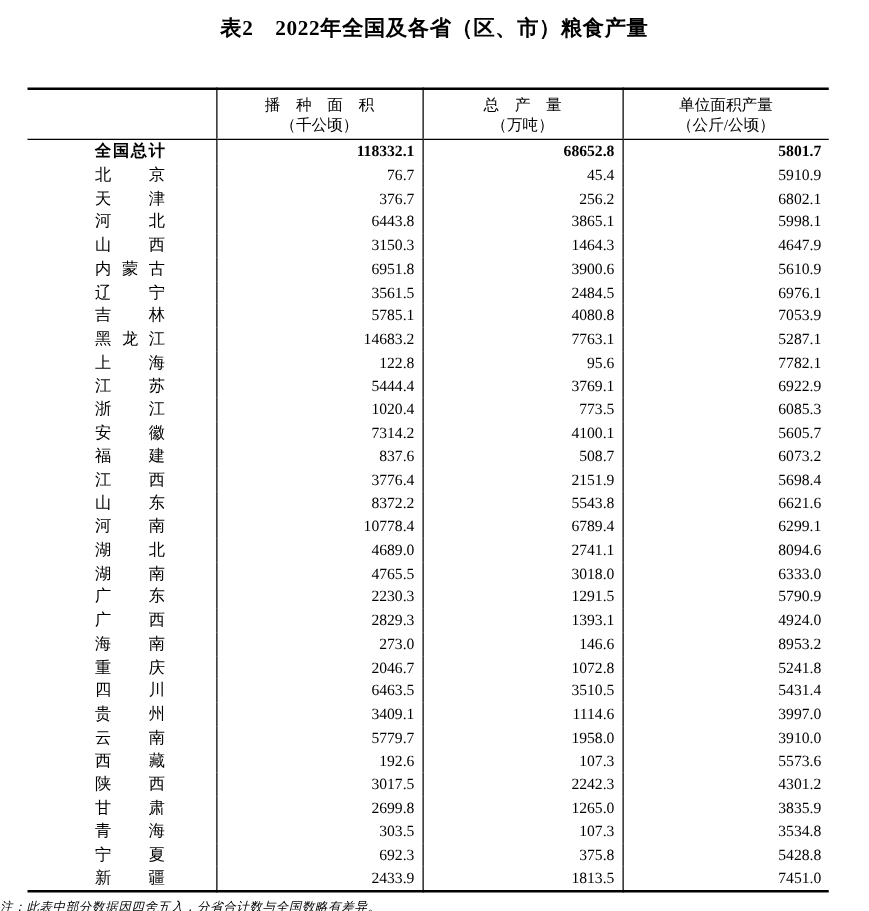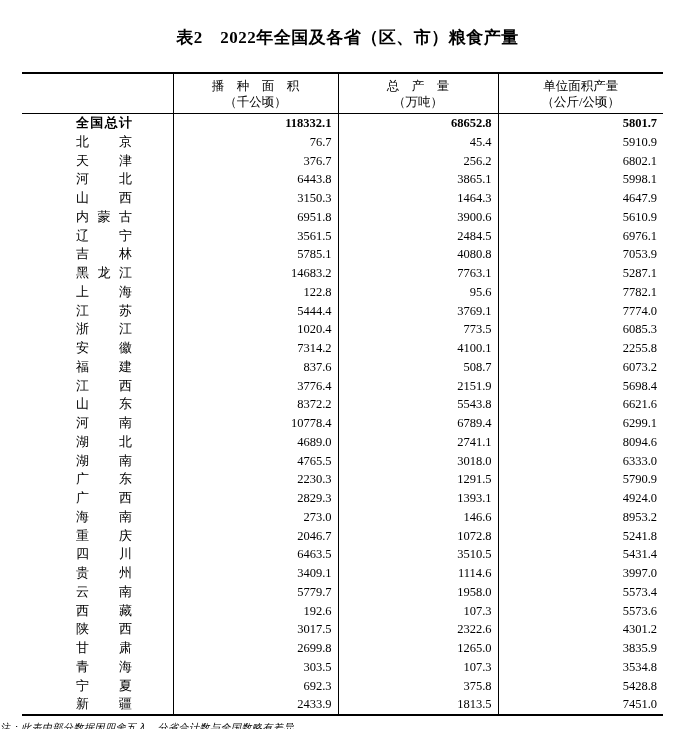--- a/index.html
+++ b/index.html
@@ -10,35 +10,35 @@
     font-family: "Liberation Serif", "DejaVu Serif", serif;
   }
   .page {
     position: relative;
     width: 695px;
     height: 729px;
     background: #ffffff;
     overflow: hidden;
   }
   .title {
-    padding-top: 28px;
+    padding-top: 13px;
     margin: 0;
     text-align: center;
     font-size: 17px;
     line-height: 19px;
     font-weight: bold;
     white-space: pre;
     letter-spacing: 0.5px;
   }
   table.grain {
     border-collapse: collapse;
     table-layout: fixed;
     width: 641px;
     margin-left: 22px;
-    margin-top: 25px;
+    margin-top: 38px;
     border-top: 2.5px solid #000;
     border-bottom: 2.5px solid #000;
   }
   col.c-region { width: 151px; }
   col.c-sown   { width: 165px; }
   col.c-total  { width: 160px; }
   col.c-yield  { width: 165px; }
   thead th {
     height: 39px;
     padding: 0;
@@ -224,21 +224,21 @@
   </tr>
         <tr>
     <td class="region-cell">
             <span class="region">
               <span>江</span>
               <span>苏</span>
             </span>
           </td>
     <td class="num bL">5444.4</td>
     <td class="num bL">3769.1</td>
-    <td class="num bL">7774.0</td>
+    <td class="num bL">6922.9</td>
   </tr>
         <tr>
     <td class="region-cell">
             <span class="region">
               <span>浙</span>
               <span>江</span>
             </span>
           </td>
     <td class="num bL">1020.4</td>
     <td class="num bL">773.5</td>
@@ -246,21 +246,21 @@
   </tr>
         <tr>
     <td class="region-cell">
             <span class="region">
               <span>安</span>
               <span>徽</span>
             </span>
           </td>
     <td class="num bL">7314.2</td>
     <td class="num bL">4100.1</td>
-    <td class="num bL">2255.8</td>
+    <td class="num bL">5605.7</td>
   </tr>
         <tr>
     <td class="region-cell">
             <span class="region">
               <span>福</span>
               <span>建</span>
             </span>
           </td>
     <td class="num bL">837.6</td>
     <td class="num bL">508.7</td>
@@ -389,42 +389,42 @@
   </tr>
         <tr>
     <td class="region-cell">
             <span class="region">
               <span>云</span>
               <span>南</span>
             </span>
           </td>
     <td class="num bL">5779.7</td>
     <td class="num bL">1958.0</td>
-    <td class="num bL">5573.4</td>
+    <td class="num bL">3910.0</td>
   </tr>
         <tr>
     <td class="region-cell">
             <span class="region">
               <span>西</span>
               <span>藏</span>
             </span>
           </td>
     <td class="num bL">192.6</td>
     <td class="num bL">107.3</td>
     <td class="num bL">5573.6</td>
   </tr>
         <tr>
     <td class="region-cell">
             <span class="region">
               <span>陕</span>
               <span>西</span>
             </span>
           </td>
     <td class="num bL">3017.5</td>
-    <td class="num bL">2322.6</td>
+    <td class="num bL">2242.3</td>
     <td class="num bL">4301.2</td>
   </tr>
         <tr>
     <td class="region-cell">
             <span class="region">
               <span>甘</span>
               <span>肃</span>
             </span>
           </td>
     <td class="num bL">2699.8</td>

